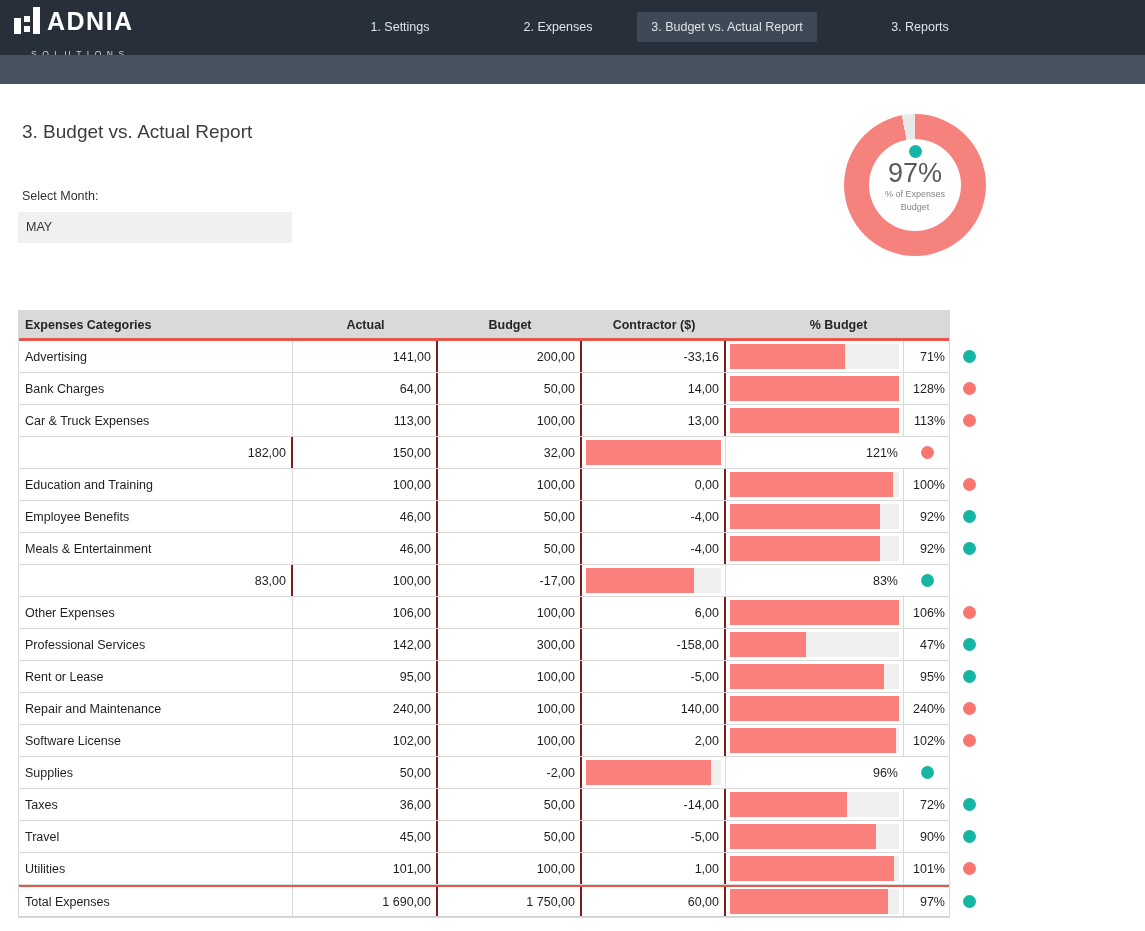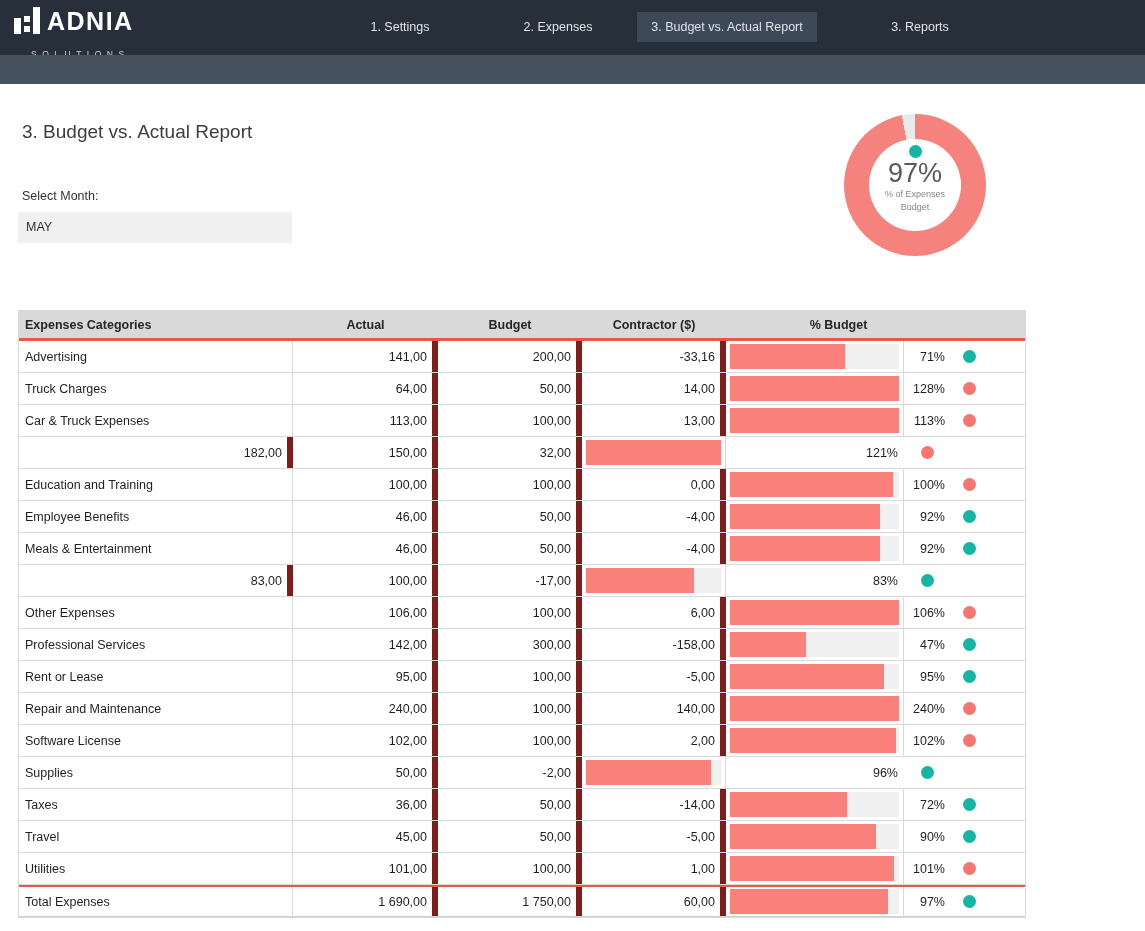--- a/index.html
+++ b/index.html
@@ -33,30 +33,30 @@
   .month-box{position:absolute;left:18px;top:212px;width:274px;height:31px;background:#f0f0f0;
              font-size:12.5px;color:#333333;line-height:31px;padding-left:8px;box-sizing:border-box;cursor:pointer;}
   
   .donut{position:absolute;left:844px;top:114px;width:142px;height:142px;border-radius:50%;}
   .donut-hole{position:absolute;left:25px;top:25px;width:92px;height:92px;border-radius:50%;
               background:#ffffff;display:flex;flex-direction:column;align-items:center;}
   .donut-dot{width:13px;height:13px;border-radius:50%;margin-top:6px;}
   .donut-pct{font-size:27px;color:#595959;line-height:1.08;margin-top:1px;}
   .donut-cap{font-size:9px;color:#858585;text-align:center;line-height:1.4;}
   
-  .tbl{position:absolute;left:18px;top:310px;width:1008px;border:1px solid #d9d9d9;box-sizing:border-box;}
+  .tbl{position:absolute;left:18px;top:310px;width:932px;border:1px solid #d9d9d9;box-sizing:border-box;}
   .trow{display:grid;grid-template-columns:274px 145px 144px 144px 178px 47px 37px;
         height:32px;border-bottom:1px solid #d9d9d9;background:#ffffff;align-items:center;
         font-size:12.5px;color:#1f1f1f;box-sizing:border-box;}
   .trow:last-child{border-bottom:1px solid #d0d0d0;}
   .thead{height:27px;background:#d9d9d9;font-weight:bold;color:#262626;border-bottom:none;}
   .redline{height:3px;}
   .cell{height:100%;display:flex;align-items:center;box-sizing:border-box;}
   .c-cat{padding-left:6px;border-right:1px solid #d9d9d9;}
-  .c-num{justify-content:flex-end;padding-right:5px;border-right:6px solid #7f1d1d;}
+  .c-num{justify-content:flex-end;padding-right:5px;border-right:2px solid #7f1d1d;}
   .c-bar{border-right:1px solid #d9d9d9;padding:0 4px;}
   .c-pct{justify-content:flex-end;padding-right:6px;}
   .c-dot{justify-content:center;}
   .thead .cell{justify-content:center;padding:0;border-right:none;}
   .thead .c-cat{justify-content:flex-start;padding-left:6px;}
   .track{position:relative;width:100%;height:25px;background:#f0f0f0;}
   .fill{position:absolute;left:0;top:0;height:100%;}
   .dot{width:13px;height:13px;border-radius:50%;}
   .total .c-cat,.total .c-num,.total .c-pct{font-weight:normal;}
 </style>
@@ -122,21 +122,21 @@
       <div class="track">
         <div class="fill" style="background: rgb(249, 128, 123); width: 68.3%;"></div>
       </div>
     </div>
     <div class="cell c-pct">71%</div>
     <div class="cell c-dot">
       <div class="dot" style="background: rgb(22, 181, 163);"></div>
     </div>
   </div>
       <div class="trow">
-    <div class="cell c-cat">Truck Charges</div>
+    <div class="cell c-cat">Bank Charges</div>
     <div class="cell c-num">64,00</div>
     <div class="cell c-num">50,00</div>
     <div class="cell c-num">14,00</div>
     <div class="cell c-bar">
       <div class="track">
         <div class="fill" style="background: rgb(249, 128, 123); width: 100%;"></div>
       </div>
     </div>
     <div class="cell c-pct">128%</div>
     <div class="cell c-dot">

